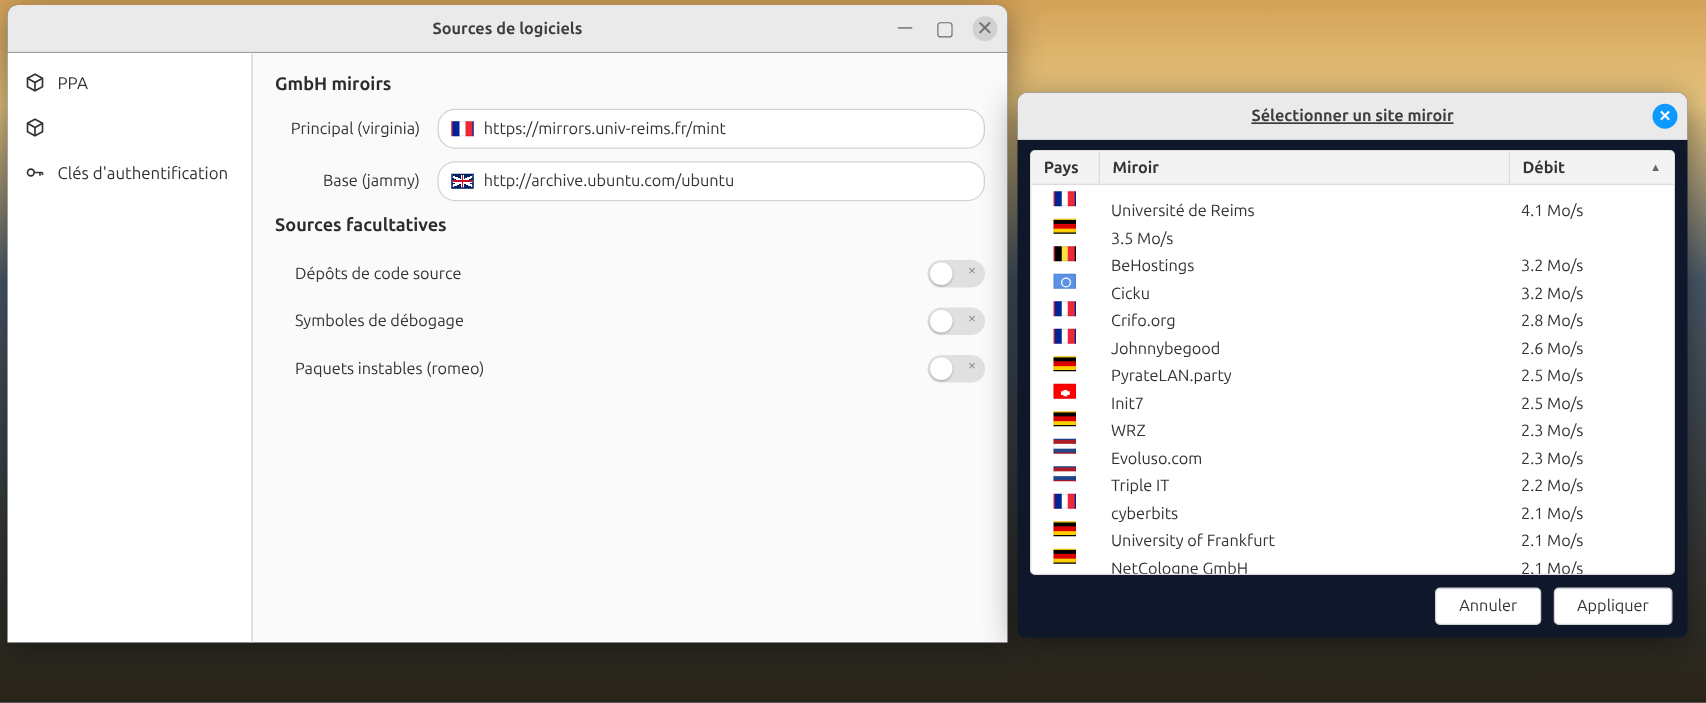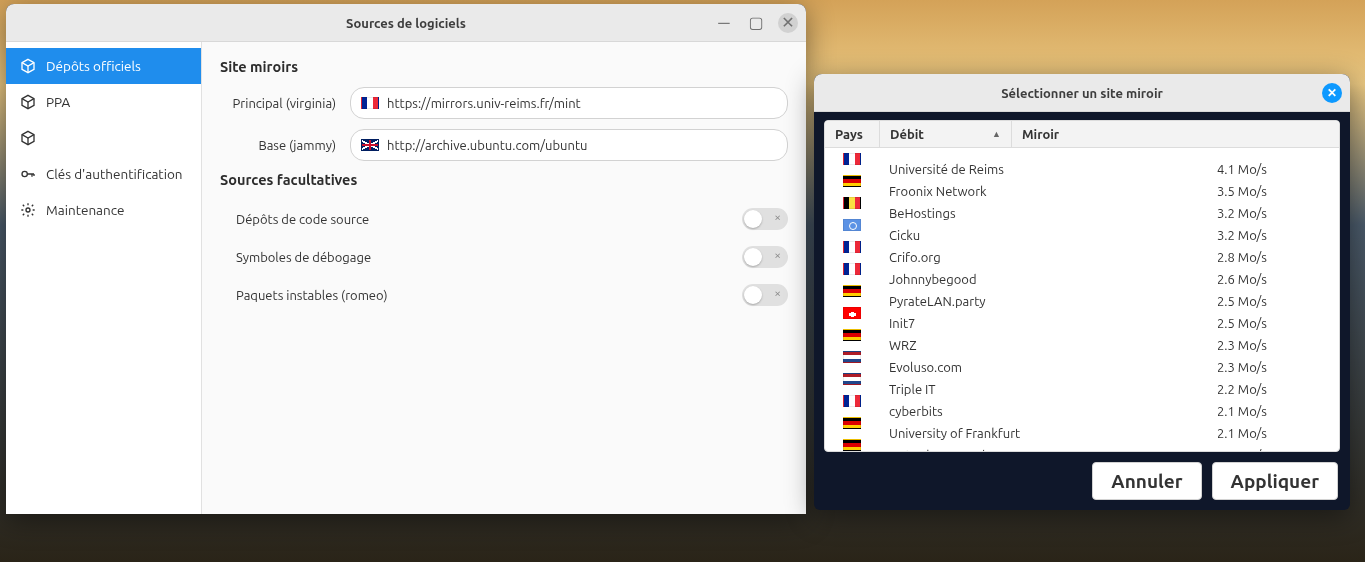--- a/index.html
+++ b/index.html
@@ -26,36 +26,36 @@
 .mirror-input { flex: 1; background: #fff; border: 1px solid #d2d2d2; border-radius: 14px; padding: 8px 10px; display: flex; align-items: center; gap: 8px; font-size: 13px; color: #333; cursor: pointer; }
 .flag { width: 18px; height: 12px; display: inline-block; border: 1px solid rgba(0,0,0,0.08); }
 .opt-row { display: flex; align-items: center; justify-content: space-between; padding: 8px 0 8px 16px; font-size: 13px; color: #333; }
 .toggle { width: 46px; height: 22px; background: #e0e0e0; border-radius: 11px; position: relative; cursor: pointer; }
 .toggle .knob { position: absolute; width: 18px; height: 18px; background: #fff; border-radius: 50%; top: 2px; left: 2px; box-shadow: 0 1px 2px rgba(0,0,0,.25); }
 .toggle .x { position: absolute; right: 7px; top: 2px; font-size: 12px; color: #888; }
 .restore-btn { width: 100%; margin-top: 32px; padding: 10px; background: #fff; border: 1px solid #d2d2d2; border-radius: 4px; font-size: 13px; color: #333; cursor: pointer; text-align: center; }
 
 
 #mirror-dialog { top: 74px; left: 814px; width: 536px; height: 436px; }
-#mirror-dialog .titlebar { justify-content: center; }
+#mirror-dialog .titlebar { justify-content: center; text-decoration: underline; }
 .dlg-close { position: absolute; right: 8px; width: 20px; height: 20px; background: #0d99ff; border-radius: 50%; display: flex; align-items: center; justify-content: center; color: #fff; font-size: 12px; font-weight: 700; cursor: pointer; }
 .dlg-body { flex: 1; padding: 8px 10px 0 10px; display: flex; flex-direction: column; min-height: 0; }
 .table-wrap { flex: 1; border: 1px solid #dcdcdc; border-radius: 4px; background: #fff; overflow: hidden; display: flex; flex-direction: column; min-height: 0; }
 .thead { display: flex; background: #f3f3f3; border-bottom: 1px solid #dcdcdc; font-size: 13px; font-weight: 600; color: #333; }
 .th, .td { padding: 6px 10px; }
 .col-pays { width: 54px; }
 .col-mirror { flex: 1; border-left: 1px solid #dcdcdc; }
 .col-speed { width: 132px; border-left: 1px solid #dcdcdc; display: flex; align-items: center; justify-content: space-between; }
 .tbody { flex: 1; overflow-y: auto; }
 .tr { display: flex; font-size: 13px; color: #333; align-items: center; height: 22px; }
 .tr .td { padding: 2px 10px; }
 .tr .col-pays { display: flex; justify-content: center; }
 .tr .col-mirror, .tr .col-speed { border-left: none; margin-top: 20px; }
 .dlg-footer { display: flex; justify-content: flex-end; gap: 10px; padding: 10px 2px 10px 0; }
-.btn { padding: 7px 18px; border: 1px solid #d2d2d2; background: #fff; border-radius: 4px; font-size: 19px; color: #333; cursor: pointer; font-weight: bold; }
+.btn { padding: 7px 18px; border: 1px solid #d2d2d2; background: #fff; border-radius: 4px; font-size: 13px; color: #333; cursor: pointer; }
 .sort-arrow { font-size: 9px; color: #666; margin-left: auto; }
 
 
 .flag-fr { background: linear-gradient(90deg, #002395 33%, #fff 33%, #fff 66%, #ED2939 66%); }
 .flag-de { background: linear-gradient(180deg, #000 33%, #DD0000 33%, #DD0000 66%, #FFCE00 66%); }
 .flag-be { background: linear-gradient(90deg, #000 33%, #FAE042 33%, #FAE042 66%, #ED2939 66%); }
 .flag-uk { background: #012169; position: relative; overflow: hidden; }
 .flag-uk::before { content:""; position:absolute; inset:0; background: linear-gradient(26deg, transparent 44%, #fff 44%, #fff 56%, transparent 56%), linear-gradient(-26deg, transparent 44%, #fff 44%, #fff 56%, transparent 56%), linear-gradient(90deg, transparent 42%, #fff 42%, #fff 58%, transparent 58%), linear-gradient(0deg, transparent 38%, #fff 38%, #fff 62%, transparent 62%); }
 .flag-uk::after { content:""; position:absolute; inset:0; background: linear-gradient(90deg, transparent 46%, #C8102E 46%, #C8102E 54%, transparent 54%), linear-gradient(0deg, transparent 43%, #C8102E 43%, #C8102E 57%, transparent 57%); }
 .flag-un { background: #5b92e5; position:relative; }
@@ -72,28 +72,20 @@
   <div class="titlebar">
     <span class="titlebar-text">Sources de logiciels</span>
     <div class="win-controls">
       <span class="win-ctrl">─</span>
       <span class="win-ctrl">▢</span>
       <span class="win-ctrl win-close">✕</span>
     </div>
   </div>
   <div class="win-body">
     <div class="sidebar" id="sidebar">
-        <div class="side-item active">
-          <span class="side-icon"><svg viewBox="0 0 24 24" fill="none" stroke="#fff" stroke-width="2">
-              <path d="M12 2 L21 7 L21 17 L12 22 L3 17 L3 7 Z"></path>
-              <path d="M3 7 L12 12 L21 7"></path>
-              <path d="M12 12 L12 22"></path>
-            </svg></span>
-          <span>Dépôts officiels</span>
-        </div>
         <div class="side-item">
           <span class="side-icon"><svg viewBox="0 0 24 24" fill="none" stroke="#333" stroke-width="2">
               <path d="M12 2 L21 7 L21 17 L12 22 L3 17 L3 7 Z"></path>
               <path d="M3 7 L12 12 L21 7"></path>
               <path d="M12 12 L12 22"></path>
             </svg></span>
           <span>PPA</span>
         </div>
         <div class="side-item">
           <span class="side-icon"><svg viewBox="0 0 24 24" fill="none" stroke="#333" stroke-width="2">
@@ -102,30 +94,23 @@
               <path d="M12 12 L12 22"></path>
             </svg></span>
         </div>
         <div class="side-item">
           <span class="side-icon"><svg viewBox="0 0 24 24" fill="none" stroke="#333" stroke-width="2">
               <circle cx="7" cy="12" r="4"></circle>
               <path d="M11 12 H21 M18 12 V16 M21 12 V15"></path>
             </svg></span>
           <span>Clés d'authentification</span>
         </div>
-        <div class="side-item">
-          <span class="side-icon"><svg viewBox="0 0 24 24" fill="none" stroke="#333" stroke-width="2">
-              <circle cx="12" cy="12" r="3"></circle>
-              <path d="M12 2v3M12 19v3M4.2 4.2l2.1 2.1M17.7 17.7l2.1 2.1M2 12h3M19 12h3M4.2 19.8l2.1-2.1M17.7 6.3l2.1-2.1"></path>
-            </svg></span>
-          <span>Maintenance</span>
-        </div>
       </div>
     <div class="content">
-      <h4 class="section">Site miroirs</h4>
+      <h4 class="section">GmbH miroirs</h4>
       <div class="field-row">
         <div class="field-label">Principal (virginia)</div>
         <div class="mirror-input">
           <span class="flag flag-fr"></span>
           <span>https://mirrors.univ-reims.fr/mint</span>
         </div>
       </div>
       <div class="field-row">
         <div class="field-label">Base (jammy)</div>
         <div class="mirror-input">
@@ -163,39 +148,38 @@
 
 <div class="window" id="mirror-dialog">
   <div class="titlebar">
     <span class="titlebar-text">Sélectionner un site miroir</span>
     <span class="dlg-close">✕</span>
   </div>
   <div class="dlg-body">
     <div class="table-wrap">
       <div class="thead">
         <div class="th col-pays">Pays</div>
+        <div class="th col-mirror">Miroir</div>
         <div class="th col-speed">
           <span>Débit</span>
           <span class="sort-arrow">▲</span>
         </div>
-        <div class="th col-mirror">Miroir</div>
       </div>
       <div class="tbody" id="mirror-rows">
           <div class="tr">
             <div class="td col-pays">
               <span class="flag flag-fr"></span>
             </div>
             <div class="td col-mirror">Université de Reims</div>
             <div class="td col-speed">4.1 Mo/s</div>
           </div>
           <div class="tr">
             <div class="td col-pays">
               <span class="flag flag-de"></span>
             </div>
-            <div class="td col-mirror">Froonix Network</div>
             <div class="td col-speed">3.5 Mo/s</div>
           </div>
           <div class="tr">
             <div class="td col-pays">
               <span class="flag flag-be"></span>
             </div>
             <div class="td col-mirror">BeHostings</div>
             <div class="td col-speed">3.2 Mo/s</div>
           </div>
           <div class="tr">

